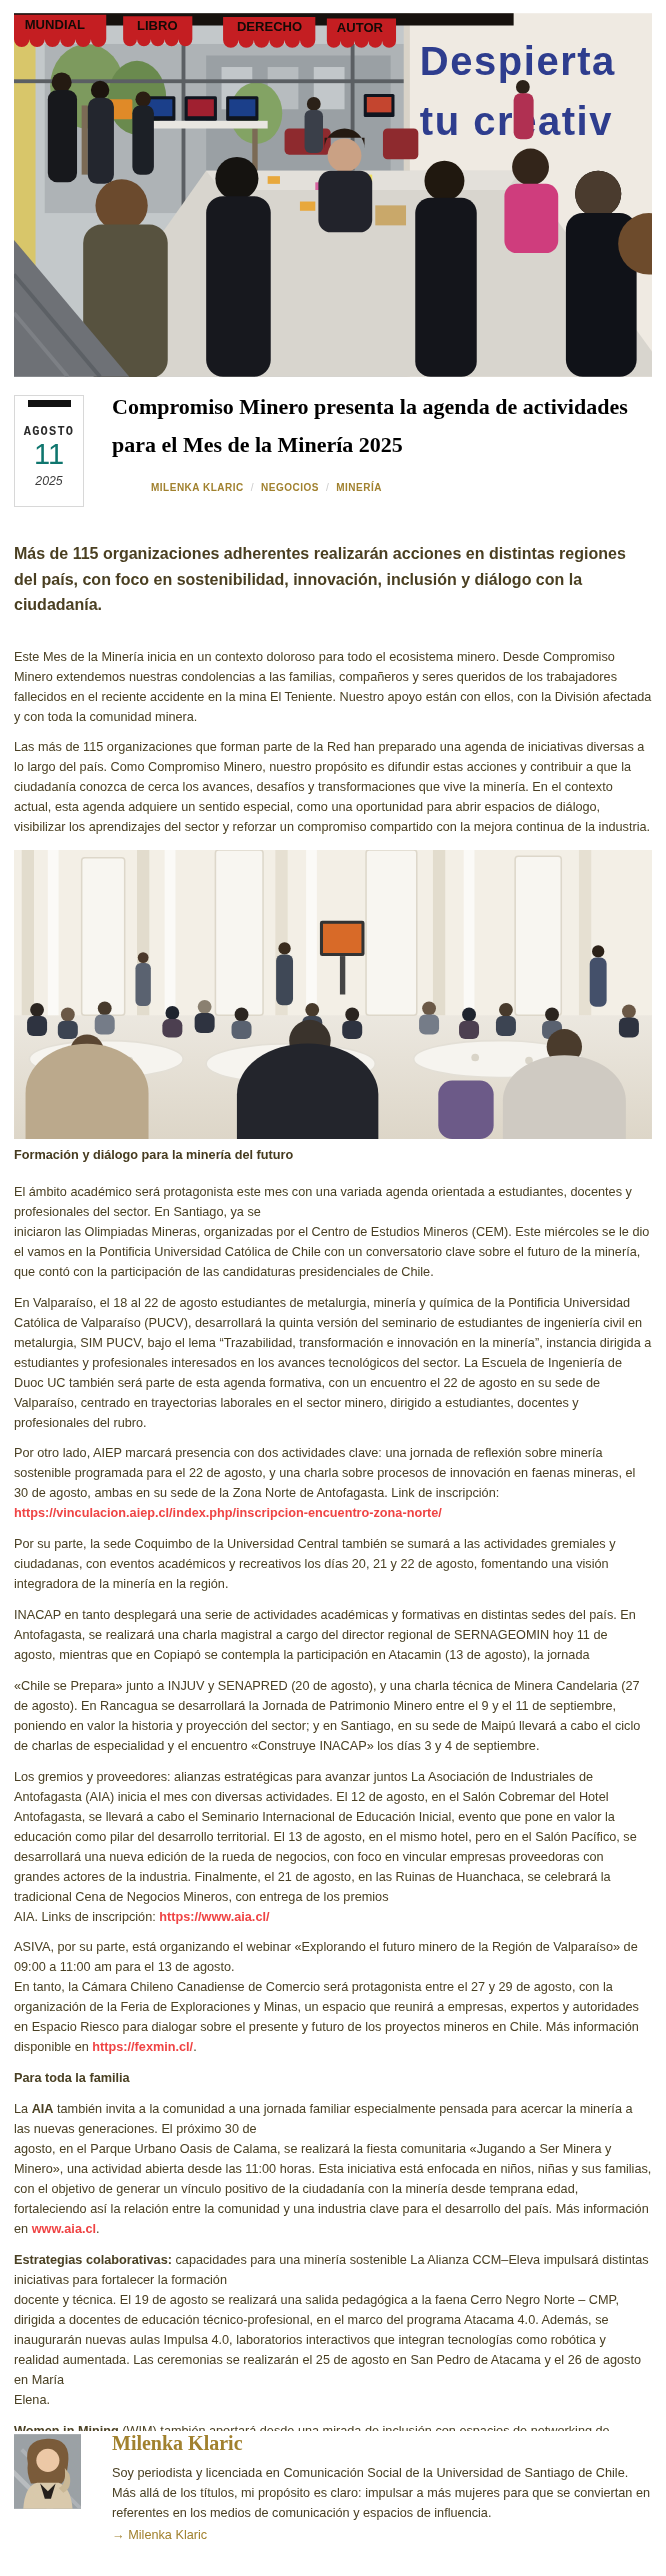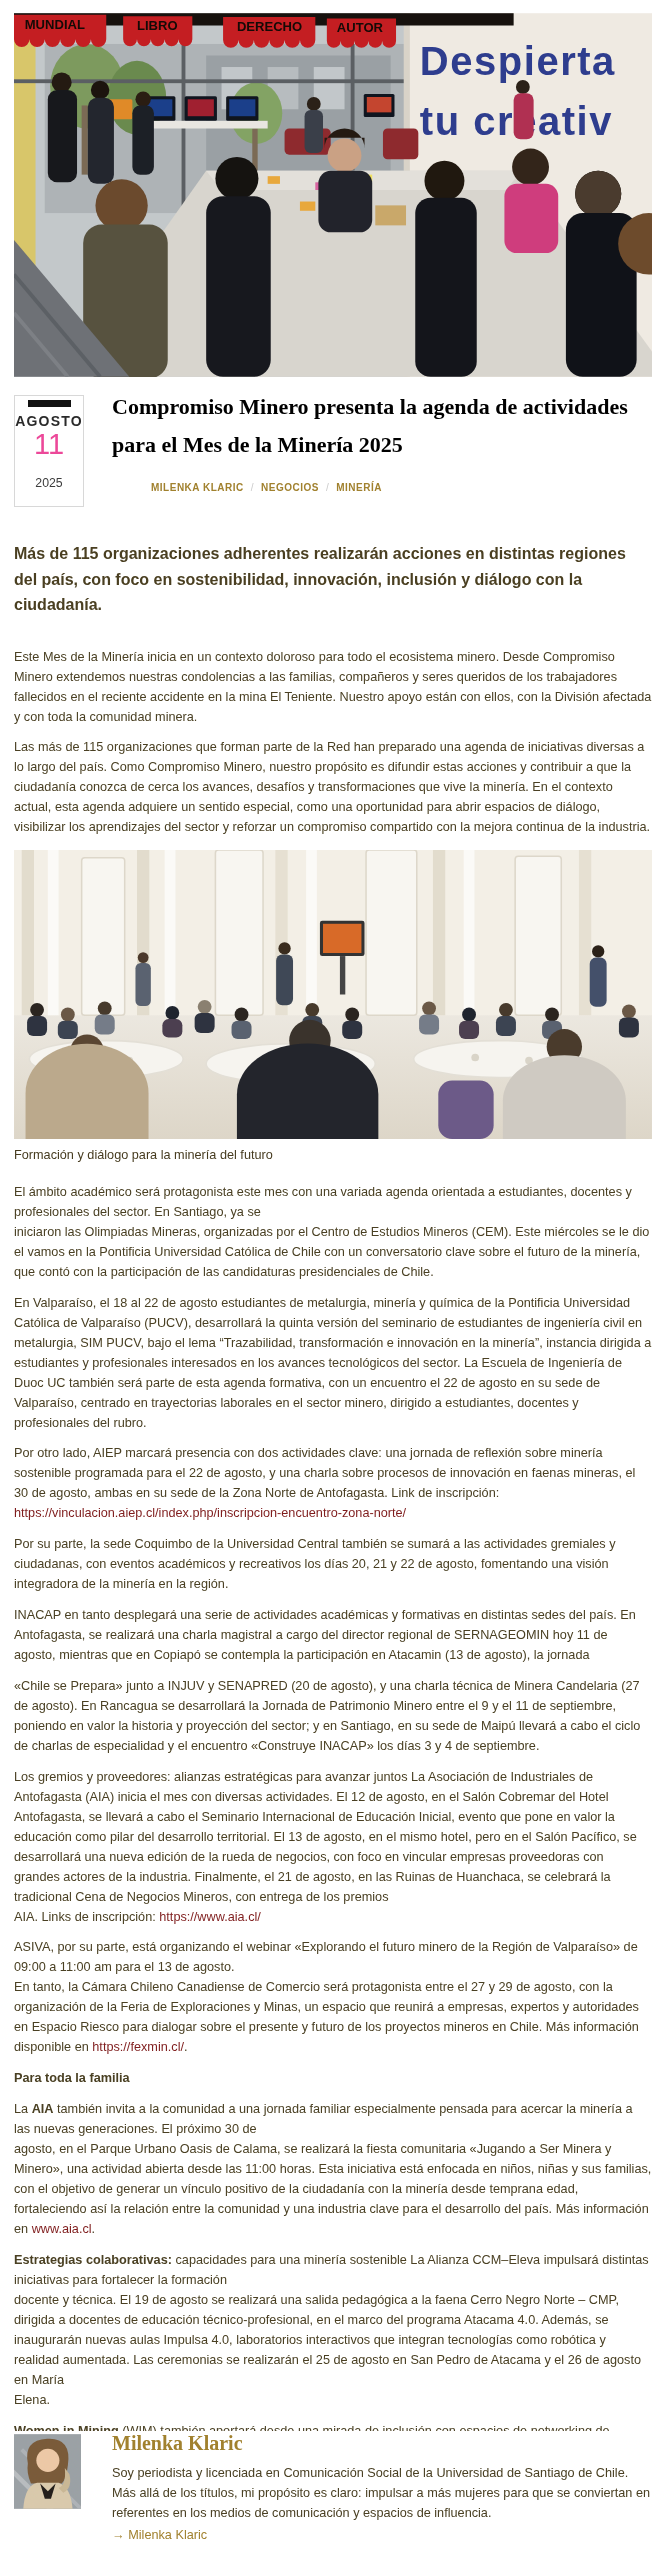--- a/index.html
+++ b/index.html
@@ -6,38 +6,38 @@
   body{font-family:"Liberation Sans",sans-serif;color:#4a4023;}
   .page{width:638px;margin:0 14px 0 14px;}
   
   figure{margin:0;padding:0;}
   .hero-figure{margin-top:13px;width:638px;height:364px;overflow:hidden;}
   
   .article-header{position:relative;margin-top:10.8px;min-height:129px;}
   .date-box{position:absolute;left:0;top:7px;width:68px;height:110px;background:#fff;border:0.8px solid #d8d8d8;
             display:flex;flex-direction:column;align-items:center;}
   .date-bar{width:43px;height:7px;background:#121212;margin-top:3.8px;}
-  .date-month{margin-top:6px;font-size:14px;font-weight:bold;letter-spacing:1.2px;color:#2a2a2a;}
-  .date-day{font-size:29px;line-height:31px;color:#ec4899;margin-top:0.8px;}
-  .date-year{font-size:12.3px;color:#3c3c3c;margin-top:16px;}
+  .date-month{margin-top:18px;font-size:12px;font-weight:bold;letter-spacing:1.2px;color:#2a2a2a;font-family:Liberation Mono, monospace;}
+  .date-day{font-size:29px;line-height:31px;color:#0f766e;margin-top:0.8px;}
+  .date-year{font-size:12.3px;color:#3c3c3c;margin-top:4px;font-style:italic;}
   .header-text{margin-left:98px;}
   .post-title{margin:0;font-family:"Liberation Serif",serif;font-weight:bold;font-size:22px;line-height:38px;color:#000000;}
   .byline{margin-top:18.5px;font-size:10px;font-weight:bold;letter-spacing:0.5px;color:#a1812e;padding-left:39px;}
   .byline .sep{color:#cccccc;font-weight:normal;margin:0 7px;}
   .byline a{color:#a1812e;text-decoration:none;}
   
   .lead{margin:24.6px 0 0;font-size:16px;line-height:25.4px;font-weight:bold;color:#4a3f21;}
   .para{margin:10.8px 0 0;font-size:12.7px;line-height:20px;color:#4a4023;white-space:pre-wrap;}
   .body-section .para:first-child{margin-top:29px;}
   .body-after .para:first-child{margin-top:17px;}
   .para .b{font-weight:bold;text-align:center;}
-  .para a.link{color:#7f1d1d;font-weight:normal;text-decoration:none;text-align:center;}
+  .para a.link{color:#ef4444;font-weight:bold;text-decoration:none;text-align:center;}
   
   .inline-figure{margin-top:12.3px;width:638px;height:289px;overflow:hidden;}
-  .figure-caption{margin:7.7px 0 0;font-size:12.7px;line-height:18.5px;font-weight:normal;color:#463b1f;}
+  .figure-caption{margin:7.7px 0 0;font-size:12.7px;line-height:18.5px;font-weight:bold;color:#463b1f;}
   
   .author-box{position:absolute;left:0;top:2431px;width:667px;background:#fff;padding-left:14px;box-sizing:border-box;}
   .author-inner{position:relative;width:638px;min-height:92px;}
   .author-avatar{position:absolute;left:0;top:3.1px;width:67px;height:75px;overflow:hidden;}
   .author-text{margin-left:98px;}
   .author-name{margin:0;font-family:"Liberation Serif",serif;font-weight:bold;font-size:20px;line-height:24.6px;color:#a1812e;}
   .author-bio{margin:7.7px 0 0;font-size:12.7px;line-height:20px;color:#4a4023;}
   .author-link{display:inline-block;margin-top:1.5px;font-size:12.7px;line-height:20px;font-weight:normal;color:#a1812e;text-decoration:none;}
   svg text{font-family:"Liberation Sans",sans-serif;}
 </style>

